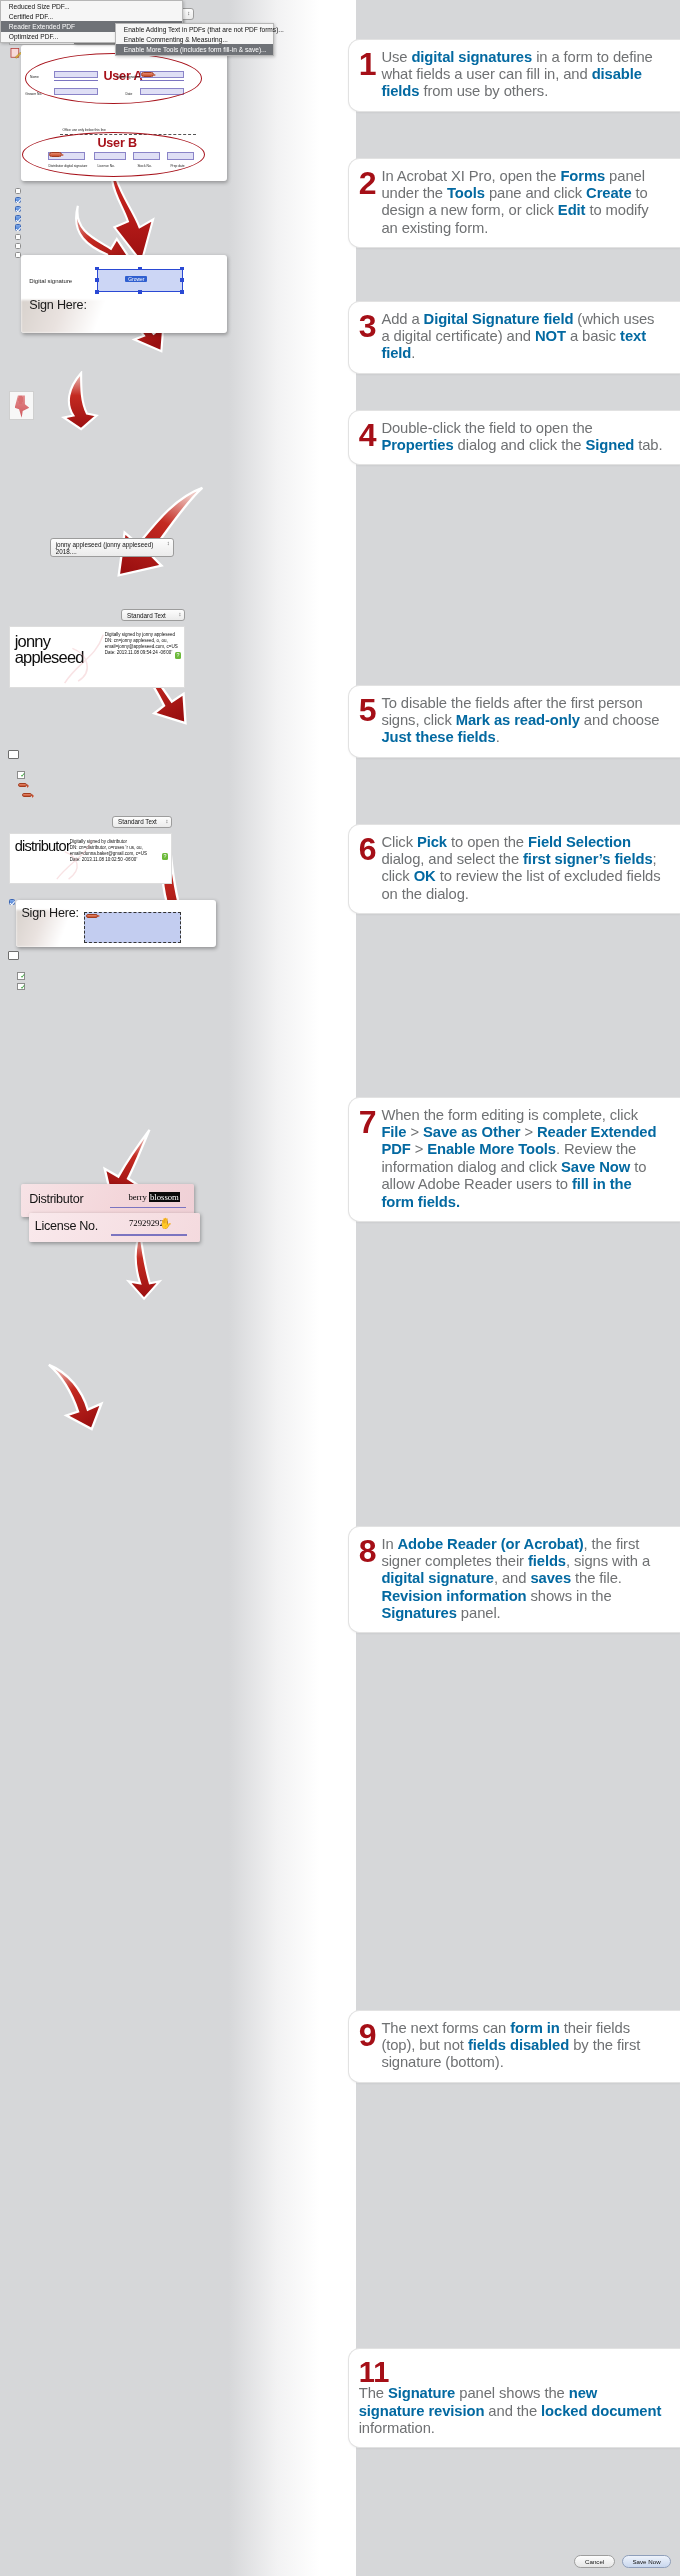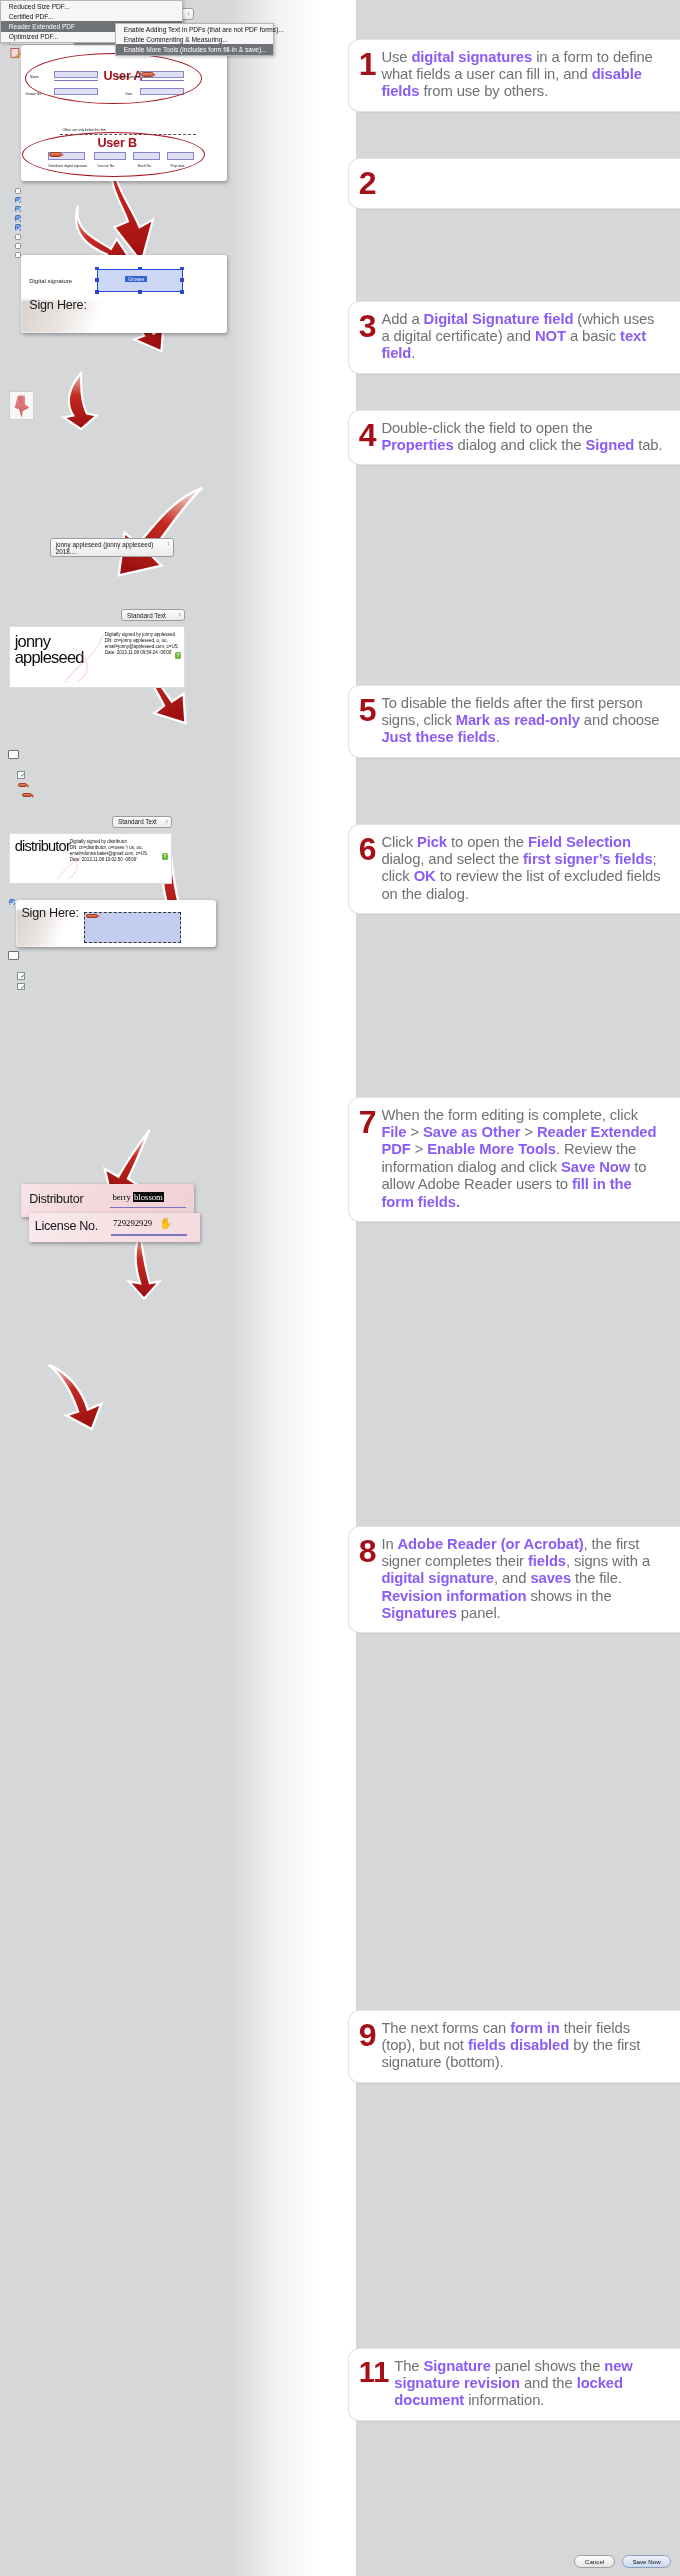--- a/index.html
+++ b/index.html
@@ -38,21 +38,21 @@
   .step .num {
     color:#a50f17; font-weight:bold; line-height:0.92;
     flex:0 0 auto; padding-right:4.9px; padding-top:1px;
   }
   .step .num.n1 { font-size:32px; }
   .step .num.n2 { font-size:29px; }
   .step .txt {
     font-size:14.8px; line-height:1.175; color:#6f7173;
     letter-spacing:-0.1px;
   }
-  .step .txt b { color:#8b5cf6; font-weight:bold; }
+  .step .txt b { color:#0369a1; font-weight:bold; }
   
   .shot {
     position:absolute; background:#ffffff;
     box-shadow:1px 1.9px 3.9px rgba(0,0,0,0.30);
     overflow:hidden;
   }
   
   .arrow { position:absolute; pointer-events:none; }
   
   .formcard { left:21.4px; top:45px; width:206px; height:136px; border-radius:2.9px; }
@@ -249,21 +249,21 @@
             background:linear-gradient(#e58a6d,#c84f2e); border:0.5px solid #a23c1e; position:relative; }
   .redbar:after{content:"";position:absolute;right:-2.9px;top:-0.5px;border-left:2.9px solid #c84f2e;
                 border-top:2.4px solid transparent;border-bottom:2.4px solid transparent;}
   
   .distcard { left:21.4px; top:1184px; width:173px; height:33px; border-radius:1.9px;
               background:linear-gradient(120deg,#f7e3e6,#f3d5d9 60%,#efd0d6); }
   .liccard { left:29px; top:1213px; width:171px; height:29px; border-radius:1.9px;
              background:linear-gradient(120deg,#f9e9ec,#f4dade); }
   .bigfield { position:absolute; font-size:12.6px; color:#141414; letter-spacing:-0.3px; }
   .uline { position:absolute; height:1.4px; background:#7b74c0; }
-  .serif { font-family:"Liberation Serif", serif; }
+  .serif { font-family:"Liberation Serif", serif;margin-left:16px; }
   .hl-black { background:#0a0a0a; color:#fff; padding:0 1px; }
   
   .signdoc2 { left:21.4px; top:1270px; width:181px; height:117px; border-radius:2.9px; border:1px solid #bdbdbd; background:#f0f0f0; }
   
   .sigpanel2 { left:25px; top:1411px; width:142px; height:87px; border-radius:2.9px; border:1px solid #9f9f9f; background:#f4f4f4; }
 </style>
 </head>
 <body>
 
 <div id="page">
@@ -731,20 +731,21 @@
       </div>
     </div>
   </div>
 
   <div class="step" style="top:39px;">
       <span class="num n1">1</span>
       <span class="txt"><span> Use </span><b>digital signatures</b><span> in a form to define what fields a user can fill in, and </span><b>disable fields</b><span> from use by others.</span></span>
     </div>
   <div class="step" style="top:158px;">
       <span class="num n1">2</span>
+      <span class="txt"><span>In Acrobat XI Pro, open the </span><b>Forms</b><span> panel under the </span><b>Tools</b><span> pane and click </span><b>Create</b><span> to design a new form, or click </span><b>Edit</b><span> to modify an existing form.</span></span>
     </div>
   <div class="step" style="top:301px;">
       <span class="num n1">3</span>
       <span class="txt"><span> Add a </span><b>Digital Signature field</b><span> (which uses a digital certificate) and </span><b>NOT</b><span> a basic </span><b>text field</b><span>.</span></span>
     </div>
   <div class="step" style="top:410px;">
       <span class="num n1">4</span>
       <span class="txt"><span> Double-click the field to open the </span><b>Properties</b><span> dialog and click the </span><b>Signed</b><span> tab.</span></span>
     </div>
   <div class="step" style="top:685px;">
@@ -760,19 +761,19 @@
       <span class="txt"><span> When the form editing is complete, click </span><b>File</b><span> &gt; </span><b>Save as Other</b><span> &gt; </span><b>Reader Extended PDF</b><span> &gt; </span><b>Enable More Tools</b><span>. Review the information dialog and click </span><b>Save Now</b><span> to allow Adobe Reader users to </span><b>fill in the form fields.</b></span>
     </div>
   <div class="step" style="top:1526px;">
       <span class="num n1">8</span>
       <span class="txt"><span>In </span><b>Adobe Reader (or Acrobat)</b><span>, the first signer completes their </span><b>fields</b><span>, signs with a </span><b>digital signature</b><span>, and </span><b>saves</b><span> the file. </span><b>Revision information</b><span> shows in the </span><b>Signatures</b><span> panel.</span></span>
     </div>
   <div class="step" style="top:2010px;">
       <span class="num n1">9</span>
       <span class="txt"><span>The next forms can </span><b>form in</b><span> their fields (top), but not </span><b>fields disabled</b><span> by the first signature (bottom).</span></span>
     </div>
-  <div class="step" style="top:2348px;">
+  <div class="step" style="top:2348px;flex-direction:column;">
       <span class="num n2">11</span>
       <span class="txt"><span>The </span><b>Signature</b><span> panel shows the </span><b>new signature revision</b><span> and the </span><b>locked document</b><span> information.</span></span>
     </div>
 
 </div>
 
 
 </body></html>

